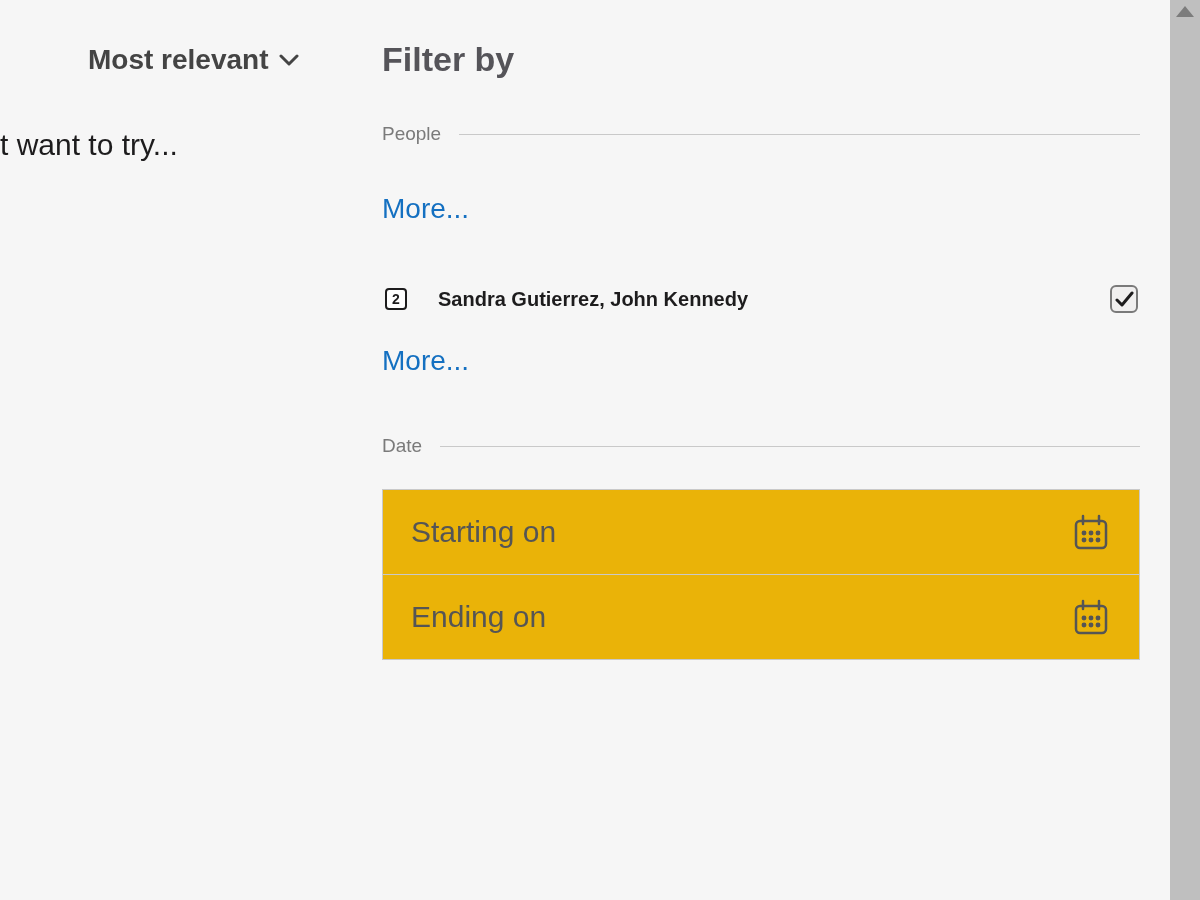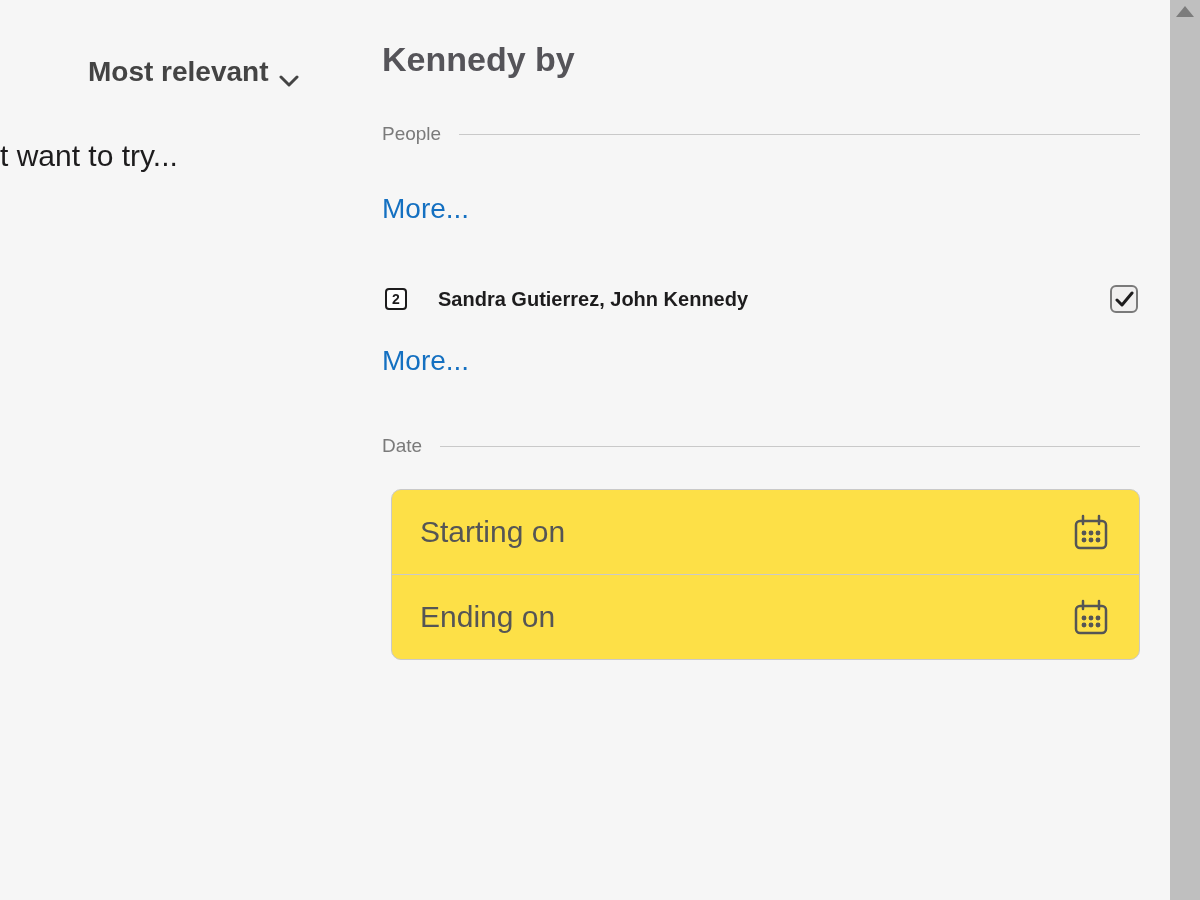--- a/index.html
+++ b/index.html
@@ -25,38 +25,38 @@
   }
   .content-scrollbar {
     position: absolute;
     right: 30px; top: 0; bottom: 0;
     width: 22px;
     background: #f6f6f6;
   }
 
   .sort-dropdown {
     position: absolute;
-    top: 56px;
+    top: 44px;
     left: 88px;
     font-size: 28px;
     font-weight: 600;
     color: #444;
     display: flex;
-    align-items: flex-end;
+    align-items: center;
     gap: 10px;
     cursor: pointer;
   }
   .sort-dropdown .chev {
     display: inline-block;
   }
   .sort-dropdown .chev svg { display:block; }
 
   .truncated-msg {
     position: absolute;
-    top: 139px;
+    top: 128px;
     left: 0;
     font-size: 30px;
     color: #1d1c1d;
     font-weight: 400;
     white-space: nowrap;
   }
 
   .filter-panel {
     position: absolute;
     top: 40px;
@@ -134,24 +134,23 @@
   .more-link {
     font-size: 28px;
     color: #1470c1;
     cursor: pointer;
     margin-top: 16px;
     display: inline-block;
   }
 
   .date-box {
     border: 1px solid #c9c9c9;
-    border-radius: 10px;
-    background: #fde047;
+    border-radius: 0;
+    background: #eab308;
     overflow: hidden;
-    margin-left: 9px;
   }
   .date-field {
     display: flex;
     align-items: center;
     justify-content: space-between;
     padding: 22px 28px;
     cursor: pointer;
   }
   .date-field + .date-field {
     border-top: 1px solid #c9c9c9;
@@ -171,21 +170,21 @@
   <span class="chev">
     <svg width="20" height="14" viewBox="0 0 20 14">
         <path d="M2 3 L10 11 L18 3" fill="none" stroke="#444" stroke-width="3" stroke-linecap="round" stroke-linejoin="round"></path>
       </svg>
   </span>
 </div>
 
 <div class="truncated-msg">t want to try...</div>
 
 <div class="filter-panel">
-  <div class="filter-title">Kennedy by</div>
+  <div class="filter-title">Filter by</div>
 
   <div class="section">
     <div class="section-header">
       <span class="label">People</span>
       <span class="rule"></span>
     </div>
     <span class="more-link">More...</span>
   </div>
 
   <div class="section">

